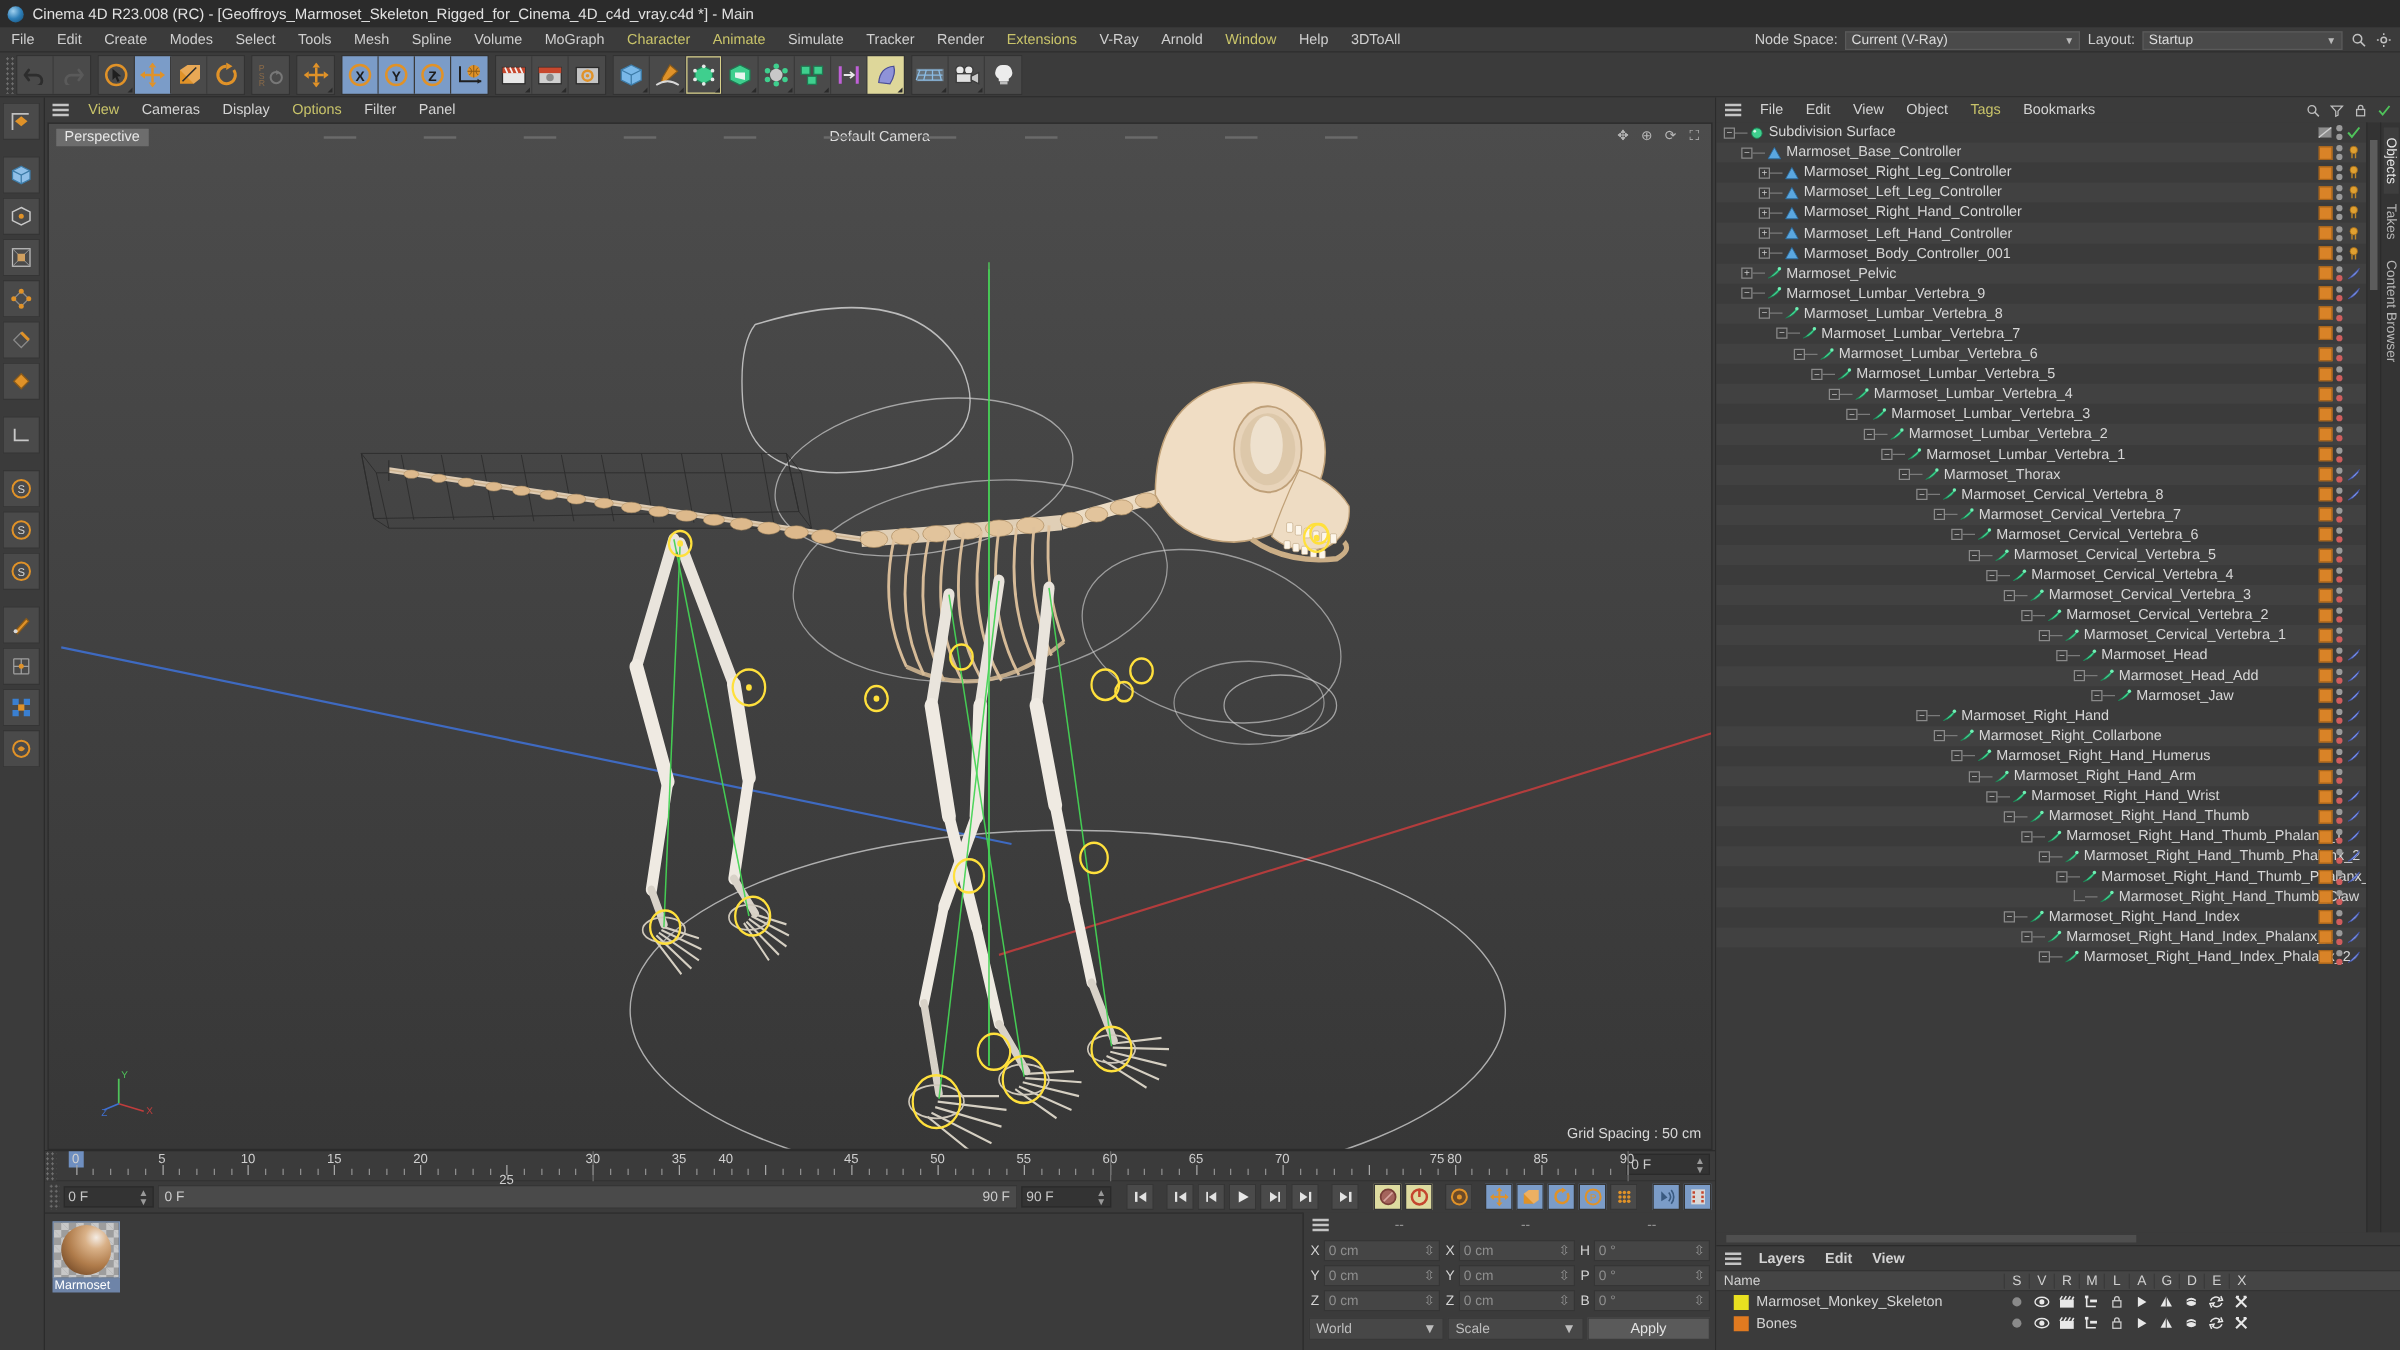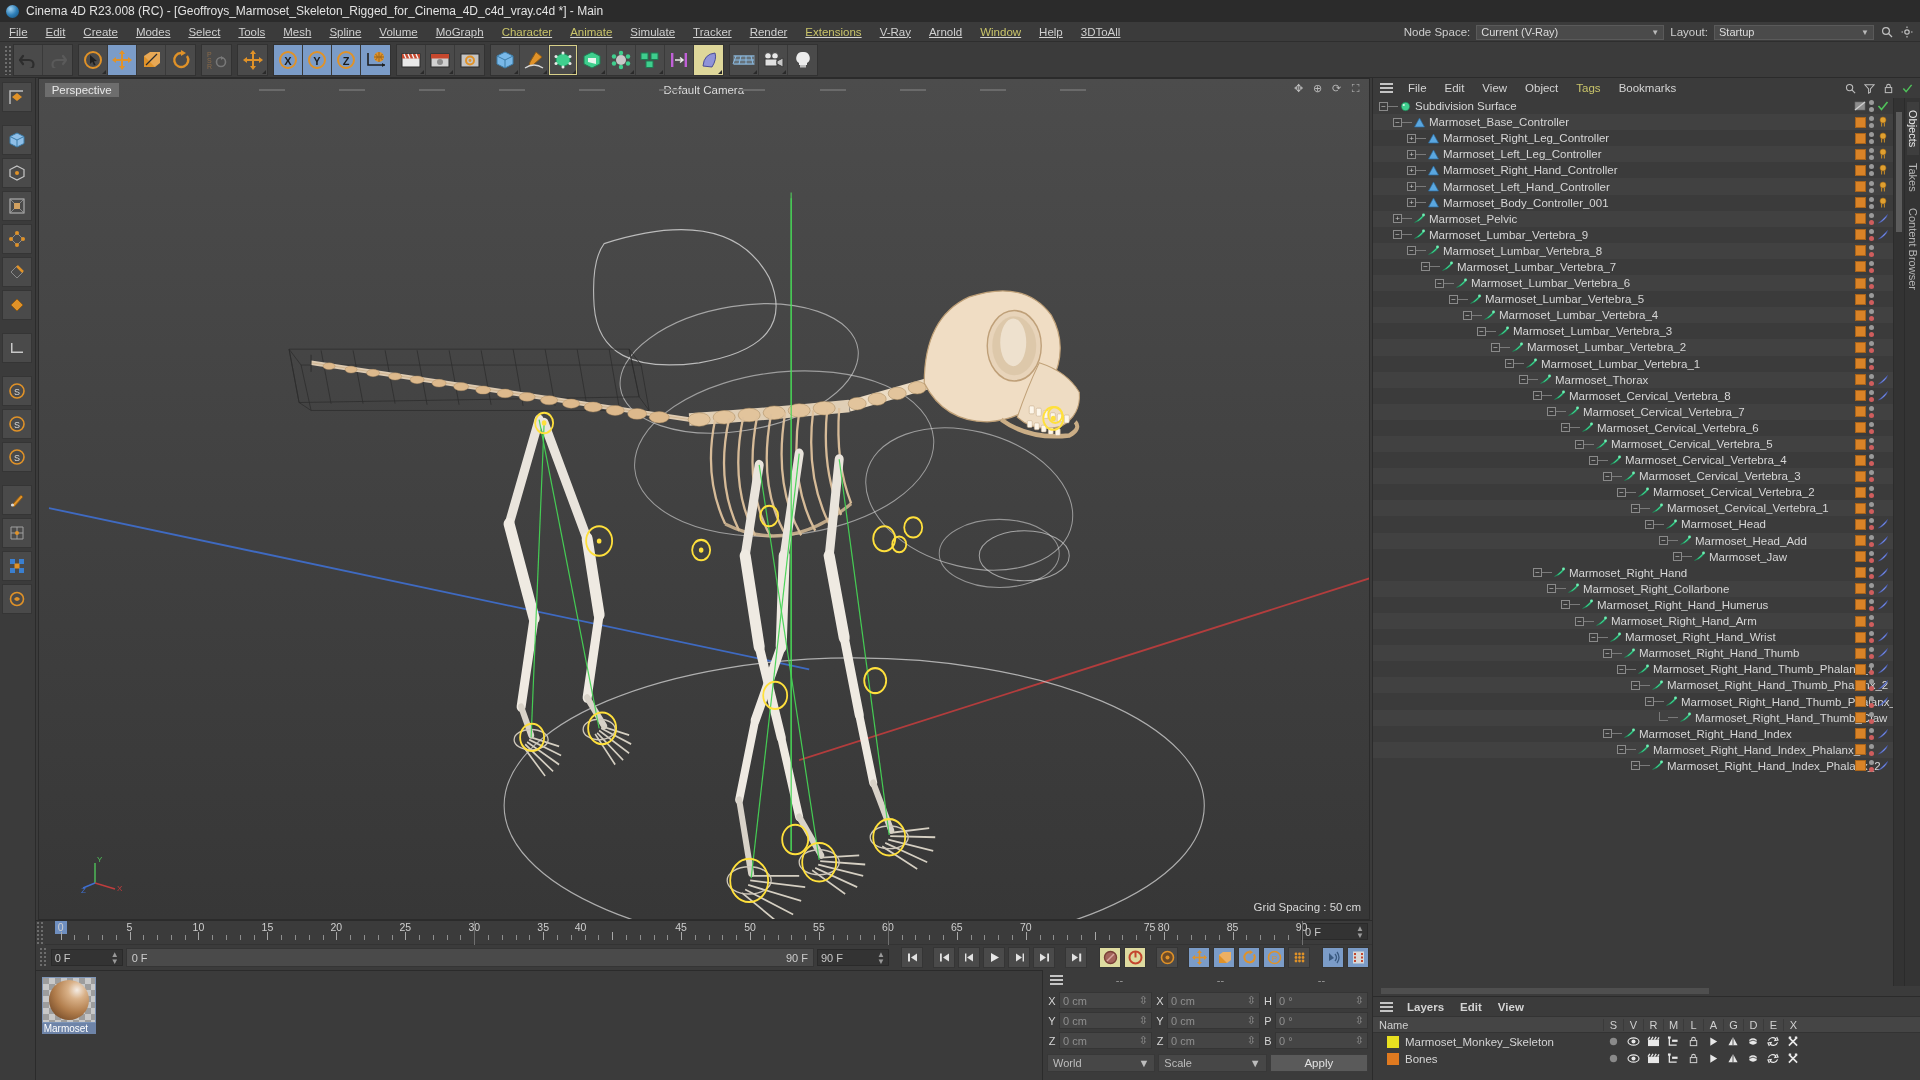--- a/index.html
+++ b/index.html
@@ -8,21 +8,21 @@
 
   
   .titlebar { height:22px; background:#2b2b2b; display:flex; align-items:center; padding-left:6px;
     font-size:12px; color:#e2e2e2; }
   .titlebar .logo { width:13px; height:13px; border-radius:50%;
     background:radial-gradient(circle at 35% 30%, #9fd0ef 0%, #2e7fb8 50%, #134a72 100%);
     margin-right:7px; flex:0 0 auto; }
 
   
   .menubar { height:20px; background:#3b3b3b; display:flex; align-items:center; font-size:11.5px;
-    border-bottom:1px solid #2e2e2e; position:relative;text-decoration:underline; }
+    border-bottom:1px solid #2e2e2e; position:relative; }
   .menubar .mi { padding:0 9px; color:#cfcfcf; line-height:20px; cursor:default; }
   .menubar .mi.accent { color:#c9c46a; }
   .menubar .right { position:absolute; right:6px; top:0; height:20px; display:flex; align-items:center; gap:6px; }
   .menubar .right .lbl { font-size:11.5px; color:#cdcdcd; }
   .combo { background:#4a4a4a; border:1px solid #5a5a5a; height:15px; display:flex; align-items:center;
     font-size:11px; color:#dcdcdc; padding:0 4px; min-width:60px; justify-content:space-between; }
   .combo .cv { white-space:nowrap; }
   .combo .ar { font-size:8px; color:#b9b9b9; margin-left:8px; }
   .micon { width:14px; height:14px; display:inline-flex; align-items:center; justify-content:center;
     color:#c9c9c9; font-size:11px; }
@@ -568,20 +568,28 @@
     <div class="lbtn">
       <svg width="18" height="18" viewBox="0 0 18 18">
           <circle cx="9" cy="9" r="6.5" fill="none" stroke="#e09228" stroke-width="1.6"></circle>
           <path d="M6 9 Q9 5 12 9 Q9 13 6 9Z" fill="#e09228"></path>
         </svg>
     </div>
   </div>
 
   <div class="center">
 
+    <div class="vpmenu">
+      <span class="hamb">
+          <i></i>
+          <i></i>
+          <i></i>
+        </span>
+      <span id="vp-items"><span class="mi accent">View</span><span class="mi">Cameras</span><span class="mi">Display</span><span class="mi accent">Options</span><span class="mi">Filter</span><span class="mi">Panel</span></span>
+    </div>
 
     <div class="viewport">
       <span class="vp-tag">Perspective</span>
       <span class="vp-cam">Default Camera</span>
       <div class="vpdash">
         <i style="left:0%"></i>
           <i style="left:9%"></i>
           <i style="left:18%"></i>
           <i style="left:27%"></i>
         <i style="left:36%"></i>
@@ -922,21 +930,21 @@
           <div class="tk" style="left: 1191.84px;"></div>
           <div class="tk" style="left: 1205.63px;"></div>
           <div class="tk" style="left: 1219.42px;"></div>
           <div class="tk" style="left: 1233.21px;"></div>
           <div class="tkM" style="left: 1247px;"></div>
           <div class="lb" style="left: 6px;">0</div>
           <div class="lb" style="left: 74.9444px;">5</div>
           <div class="lb" style="left: 143.889px;">10</div>
           <div class="lb" style="left: 212.833px;">15</div>
           <div class="lb" style="left: 281.778px;">20</div>
-          <div class="lb" style="left: 350.722px;">25</div>
+          <div class="lb" style="left: 350.722px; margin-top: 17px;">25</div>
           <div class="lb" style="left: 419.667px;">30</div>
           <div class="lb" style="left: 488.611px;">35</div>
           <div class="lb" style="left: 526px;">40</div>
           <div class="lb" style="left: 626.5px;">45</div>
           <div class="lb" style="left: 695.444px;">50</div>
           <div class="lb" style="left: 764.389px;">55</div>
           <div class="lb" style="left: 833.333px;">60</div>
           <div class="lb" style="left: 902.278px;">65</div>
           <div class="lb" style="left: 971.222px;">70</div>
           <div class="lb" style="left: 1095px;">75</div>

